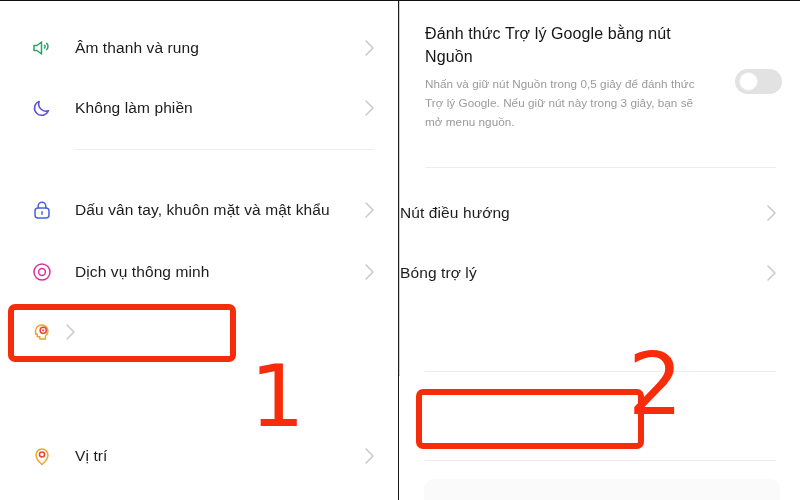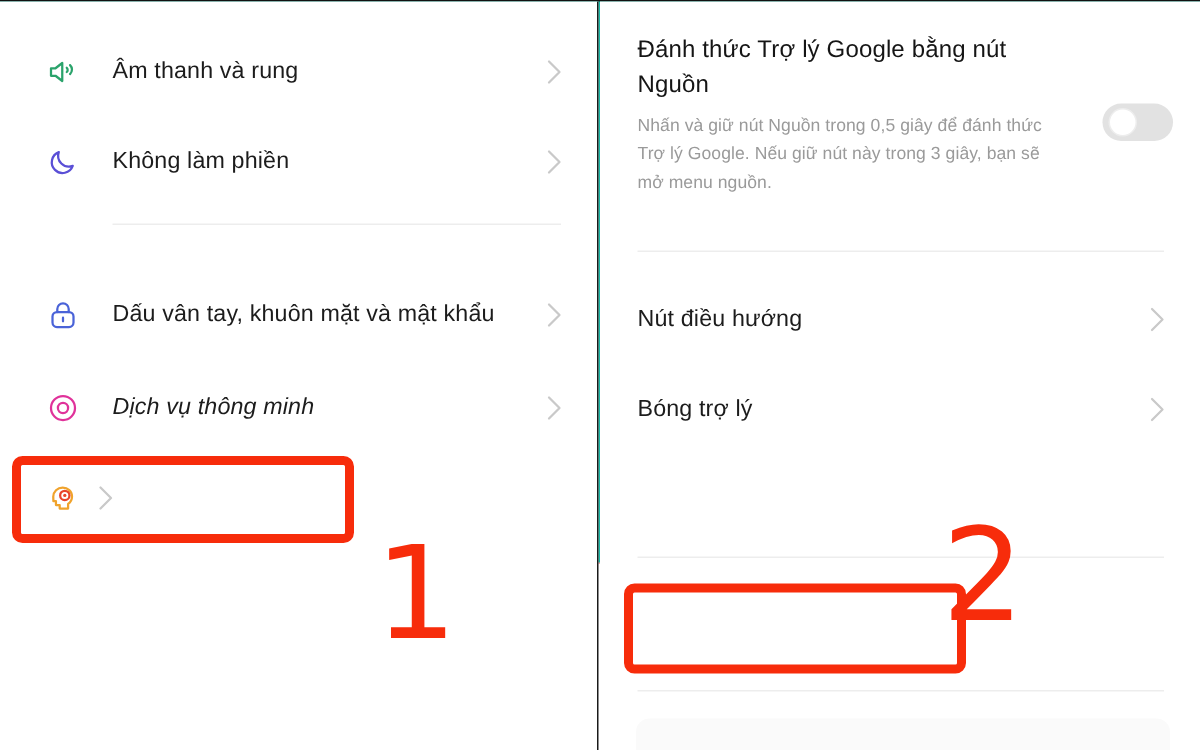--- a/index.html
+++ b/index.html
@@ -12,21 +12,21 @@
     height: 500px;
     overflow: hidden;
     font-family: "Liberation Sans", "DejaVu Sans", sans-serif;
     -webkit-font-smoothing: antialiased;
   }
 
   #screen {
     position: relative;
     width: 800px;
     height: 376px;
-    background: #14b8a6;
+    background: #bef264;
     box-sizing: border-box;
     border-top: 1px solid #111;
     border-bottom: 1px solid #fca5a5;
   }
 
   
   .panel {
     position: absolute;
     top: 0;
     height: 500px;
@@ -69,21 +69,21 @@
     justify-content: center;
     color: #c9c9c9;
   }
   .chev svg { display: block; }
 
   
   #panel-left .row { padding-left: 25px; padding-right: 18px; }
   #panel-left .row-label { padding-left: 16px; }
 
   
-  #panel-right .row { padding-left: 25px; padding-right: 18px; }
+  #panel-right .row { padding-right: 18px; }
   #panel-right .row-label { padding-left: 0; }
 
   .assistant-block {
     position: absolute;
     left: 25px;
     right: 18px;
     top: 22px;
     display: flex;
     align-items: flex-start;
   }
@@ -216,21 +216,21 @@
         </svg>
       </span>
       <span class="row-label">Dấu vân tay, khuôn mặt và mật khẩu</span>
       <span class="chev">
         <svg width="11" height="18" viewBox="0 0 11 18" fill="none" stroke="#c9c9c9" stroke-width="1.5" stroke-linecap="round" stroke-linejoin="round">
             <path d="M2 2l7 7-7 7"></path>
           </svg>
       </span>
     </div>
 
-    <div class="row" style="top:246px;height:50px;font-style:italic;">
+    <div class="row" style="top:246px;height:50px;">
       <span class="row-icon">
         <svg width="24" height="24" viewBox="0 0 24 24" fill="none" stroke="#e0329a" stroke-width="1.5">
           <circle cx="12" cy="12" r="8"></circle>
           <circle cx="12" cy="12" r="3.4"></circle>
         </svg>
       </span>
       <span class="row-label">Dịch vụ thông minh</span>
       <span class="chev">
         <svg width="11" height="18" viewBox="0 0 11 18" fill="none" stroke="#c9c9c9" stroke-width="1.5" stroke-linecap="round" stroke-linejoin="round">
             <path d="M2 2l7 7-7 7"></path>
@@ -247,20 +247,34 @@
         </svg>
       </span>
       <span class="chev">
         <svg width="11" height="18" viewBox="0 0 11 18" fill="none" stroke="#c9c9c9" stroke-width="1.5" stroke-linecap="round" stroke-linejoin="round">
             <path d="M2 2l7 7-7 7"></path>
           </svg>
       </span>
     </div>
 
 
+    <div class="row" style="top:430px;height:50px;">
+      <span class="row-icon">
+        <svg width="24" height="24" viewBox="0 0 24 24" fill="none" stroke="#f0a32c" stroke-width="1.5" stroke-linecap="round" stroke-linejoin="round">
+          <path d="M12 20.5s6-5.4 6-9.6a6 6 0 1 0-12 0c0 4.2 6 9.6 6 9.6z"></path>
+          <circle cx="12" cy="10.6" r="2.5" stroke="#e8452c"></circle>
+        </svg>
+      </span>
+      <span class="row-label">Vị trí</span>
+      <span class="chev">
+        <svg width="11" height="18" viewBox="0 0 11 18" fill="none" stroke="#c9c9c9" stroke-width="1.5" stroke-linecap="round" stroke-linejoin="round">
+            <path d="M2 2l7 7-7 7"></path>
+          </svg>
+      </span>
+    </div>
 
     <div class="hl-box" style="left:8px;top:303px;width:228px;height:58px;"></div>
 
     <div class="step-num" style="left:250px;top:352px;">1</div>
   </div>
 
   <div id="panel-right" class="panel">
 
     <div class="assistant-block">
       <div class="assistant-text">

